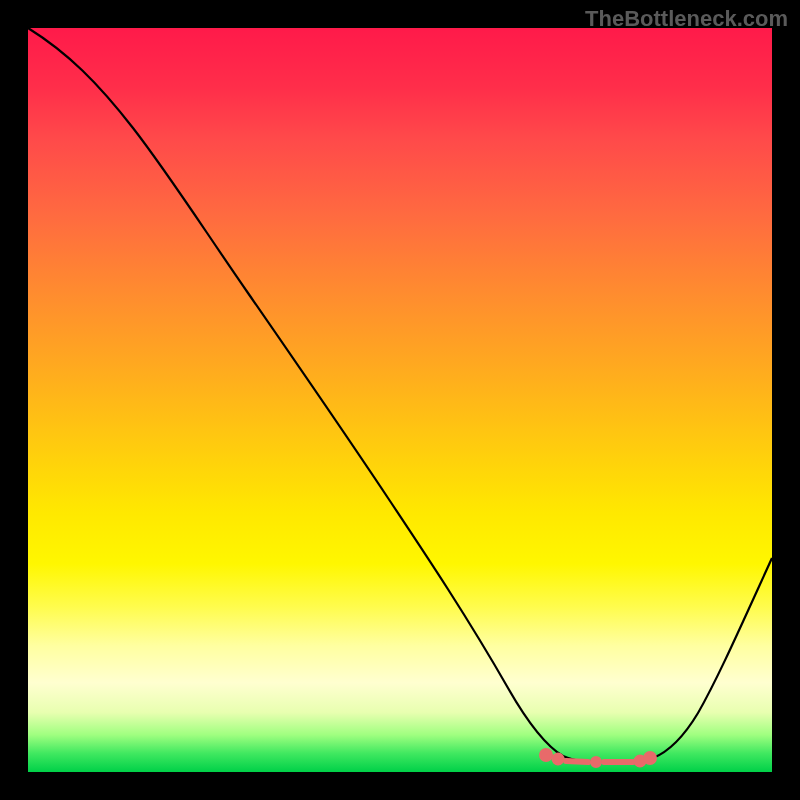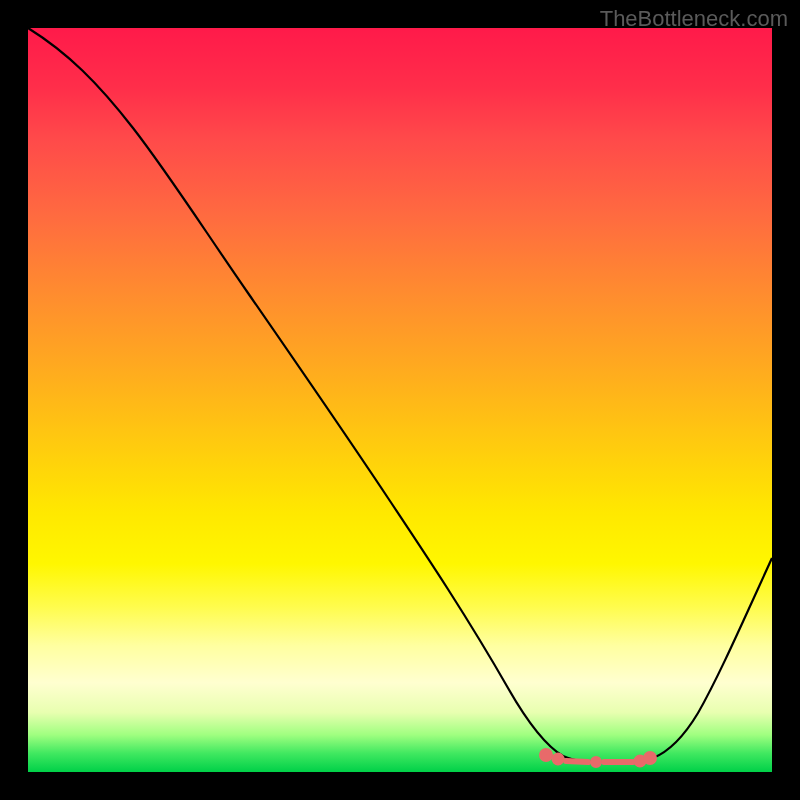--- a/index.html
+++ b/index.html
@@ -3,21 +3,21 @@
 <meta charset="utf-8">
 <style>
   * { margin: 0; padding: 0; box-sizing: border-box; }
   body { width: 800px; height: 800px; background: #000; position: relative; font-family: Arial, sans-serif; }
   .watermark {
     position: absolute;
     top: 6px;
     right: 12px;
     color: #5a5a5a;
     font-size: 22px;
-    font-weight: 400;
+    font-weight: 700;
     z-index: 10;
   }
   .plot-area {
     position: absolute;
     left: 28px;
     top: 28px;
     width: 744px;
     height: 744px;
     background: linear-gradient(to bottom,
       #ff1a4a 0%,

